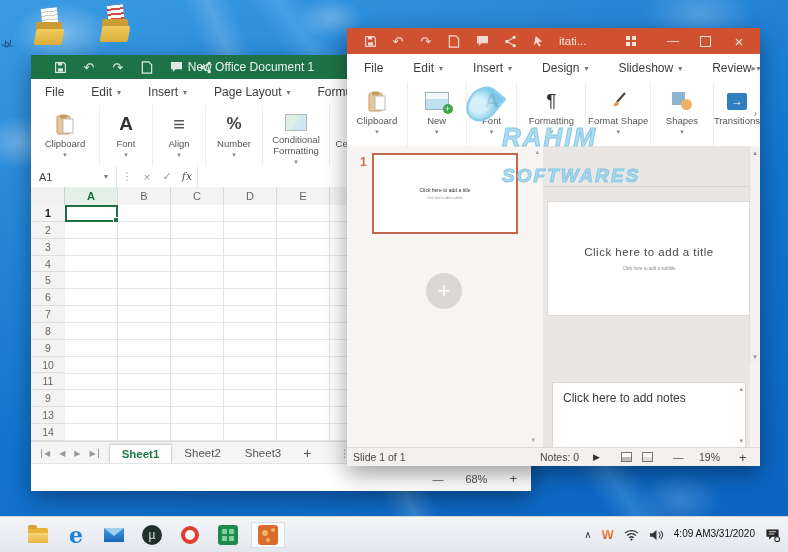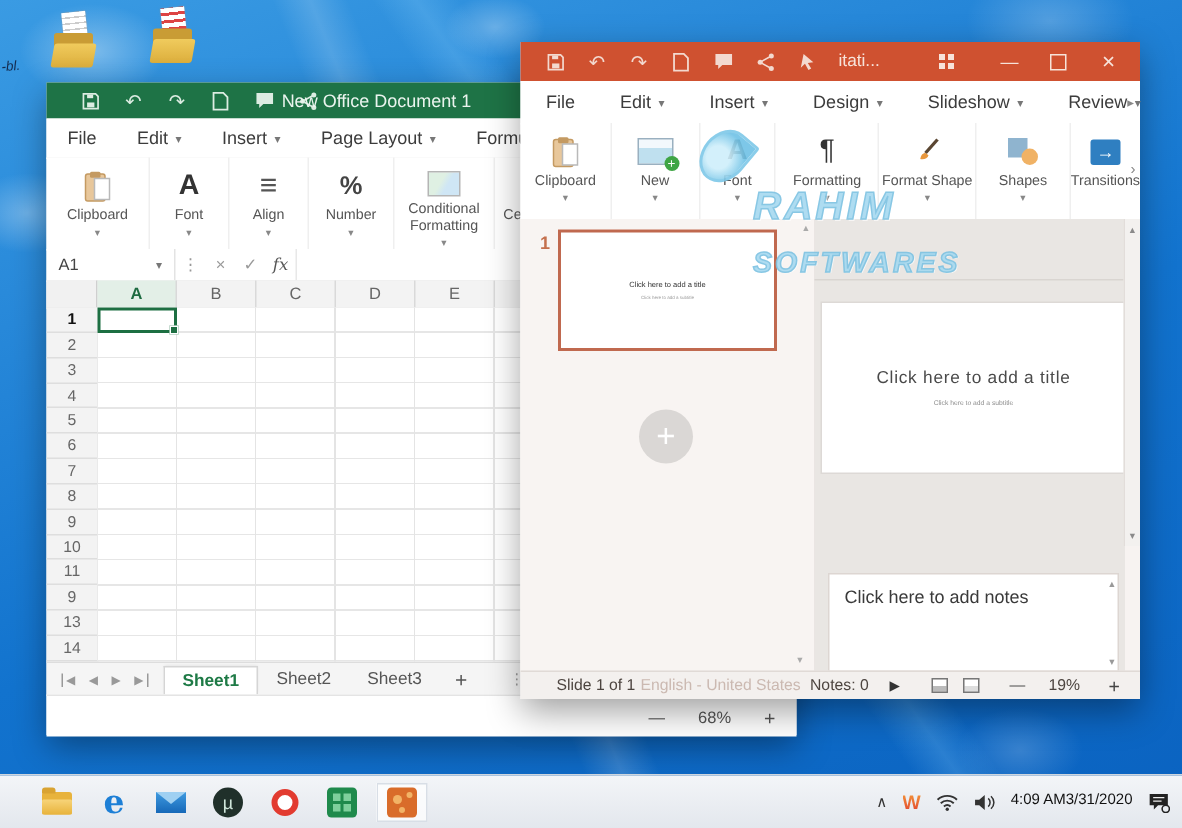--- a/index.html
+++ b/index.html
@@ -481,22 +481,21 @@
         </div>
       </div>
 
       <div class="vsb" style="right:0;top:0;bottom:84px;">
         <span style="position:absolute;left:0;right:0;top:3px;">▴</span>
         <span style="position:absolute;left:0;right:0;bottom:3px;">▾</span>
       </div>
     </div>
 
     <div class="pp-status">
-      <span class="pps" style="left:24px;">Slide 1 of 1</span>
-      <span class="pps" style="left:80px;color:#cbb9b1;">English - United States</span>
+      <span class="pps" style="left:6px;">Slide 1 of 1</span>
       <span class="pps" style="left:193px;">Notes: 0</span>
       <span class="pps" style="left:246px;color:#333;font-size:9px;">▶</span>
       <span class="pps" style="left:274px;">
           <span class="viewico"></span>
         </span>
       <span class="pps" style="left:295px;">
           <span class="viewico" style="background:linear-gradient(#fff 55%,#ddd 55%);"></span>
         </span>
       <span class="pps" style="left:326px;color:#555;">—</span>
       <span class="pps" style="left:352px;">19%</span>

